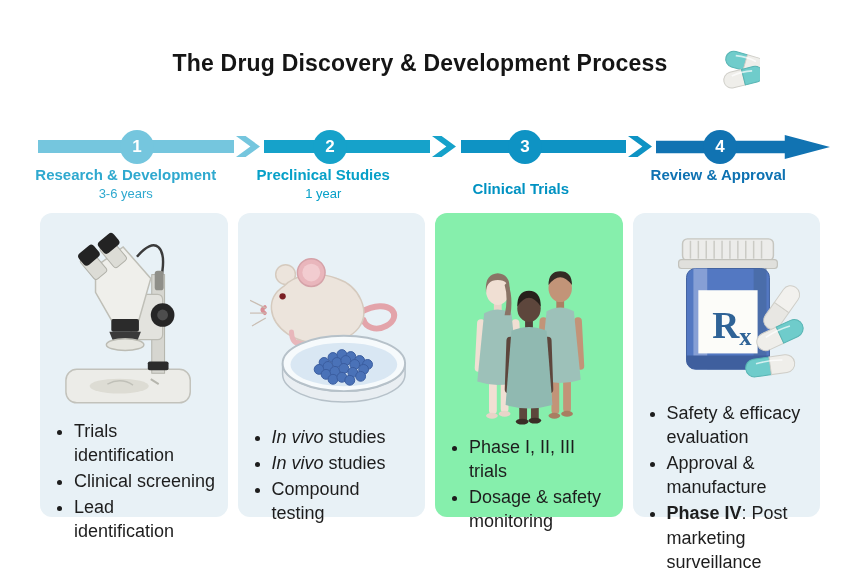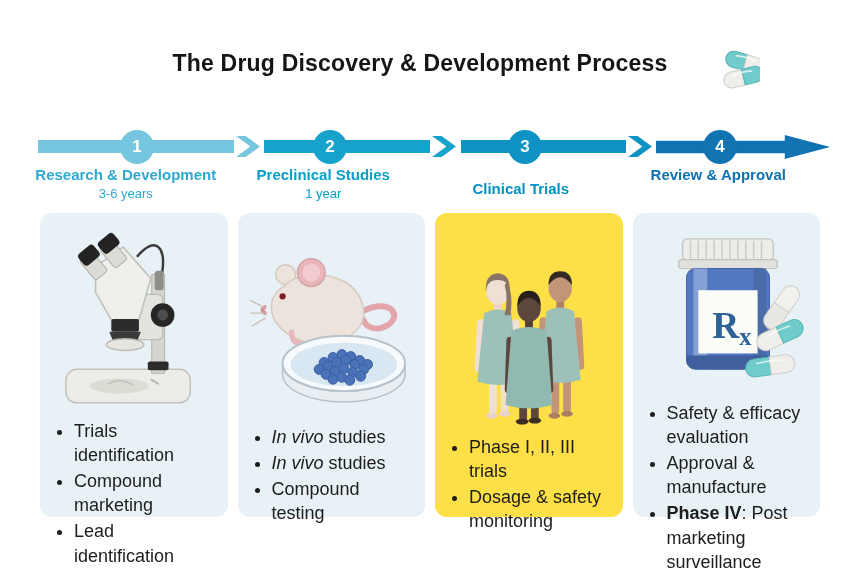--- a/index.html
+++ b/index.html
@@ -117,21 +117,21 @@
           <rect x="46" y="18" width="16" height="26" rx="3" transform="rotate(-40 54 31)" fill="#dcdcd6" stroke="#b0b0a8"></rect>
           <rect x="19" y="25" width="20" height="15" rx="4" transform="rotate(-40 29 32)" fill="#232323"></rect>
           <rect x="39" y="13" width="20" height="15" rx="4" transform="rotate(-40 49 20)" fill="#232323"></rect>
           <rect x="52" y="97" width="28" height="13" rx="2" fill="#2b2b2b"></rect>
           <path d="M50 110 h32 l-4 10 h-24 z" fill="#3a3a3a"></path>
           <ellipse cx="66" cy="123" rx="19" ry="6" fill="#e6e6e0" stroke="#bcbcb4" stroke-width="1.5"></ellipse>
         </svg>
       </div>
       <ul class="bullets">
           <li><span>Trials identification</span></li>
-          <li><span>Compound marketing</span></li>
+          <li><span>Clinical screening</span></li>
           <li><span>Lead identification</span></li>
         </ul>
     </div>
 
     <div class="card" style="background: rgb(232, 241, 246);">
       <div class="illustration">
         <svg viewBox="0 0 164 196" width="162" height="194">
           <path d="M112 90 C 142 74, 156 94, 138 104 C 127 110, 117 105, 115 98" fill="none" stroke="#e3a4aa" stroke-width="6" stroke-linecap="round"></path>
           <path d="M50 114 q-8 14 2 18 q9 3 10 -6" fill="#e8b7bb"></path>
           <circle cx="36" cy="52" r="10" fill="#ece4dc" stroke="#d5cabe" stroke-width="1.5"></circle>
@@ -173,21 +173,21 @@
           </g>
         </svg>
       </div>
       <ul class="bullets">
           <li><span style="font-style: italic;">In vivo</span><span> studies</span></li>
           <li><span style="font-style: italic;">In vivo</span><span> studies</span></li>
           <li><span>Compound testing</span></li>
         </ul>
     </div>
 
-    <div class="card" style="background: #fde047;">
+    <div class="card" style="background: #86efac;">
       <div class="illustration">
         <svg viewBox="0 0 164 208" width="160" height="204">
 
           <g>
             <rect x="41" y="160" width="8" height="35" rx="3" fill="#f0dfd3"></rect>
             <rect x="53" y="160" width="8" height="33" rx="3" fill="#f0dfd3"></rect>
             <ellipse cx="44" cy="197" rx="6" ry="3" fill="#e8d4c8"></ellipse>
             <ellipse cx="57" cy="195" rx="6" ry="3" fill="#e8d4c8"></ellipse>
             <rect x="29" y="98" width="8" height="54" rx="4" fill="#f0dfd3" transform="rotate(3 33 98)"></rect>
             <rect x="64" y="98" width="8" height="54" rx="4" fill="#f0dfd3" transform="rotate(-3 68 98)"></rect>

